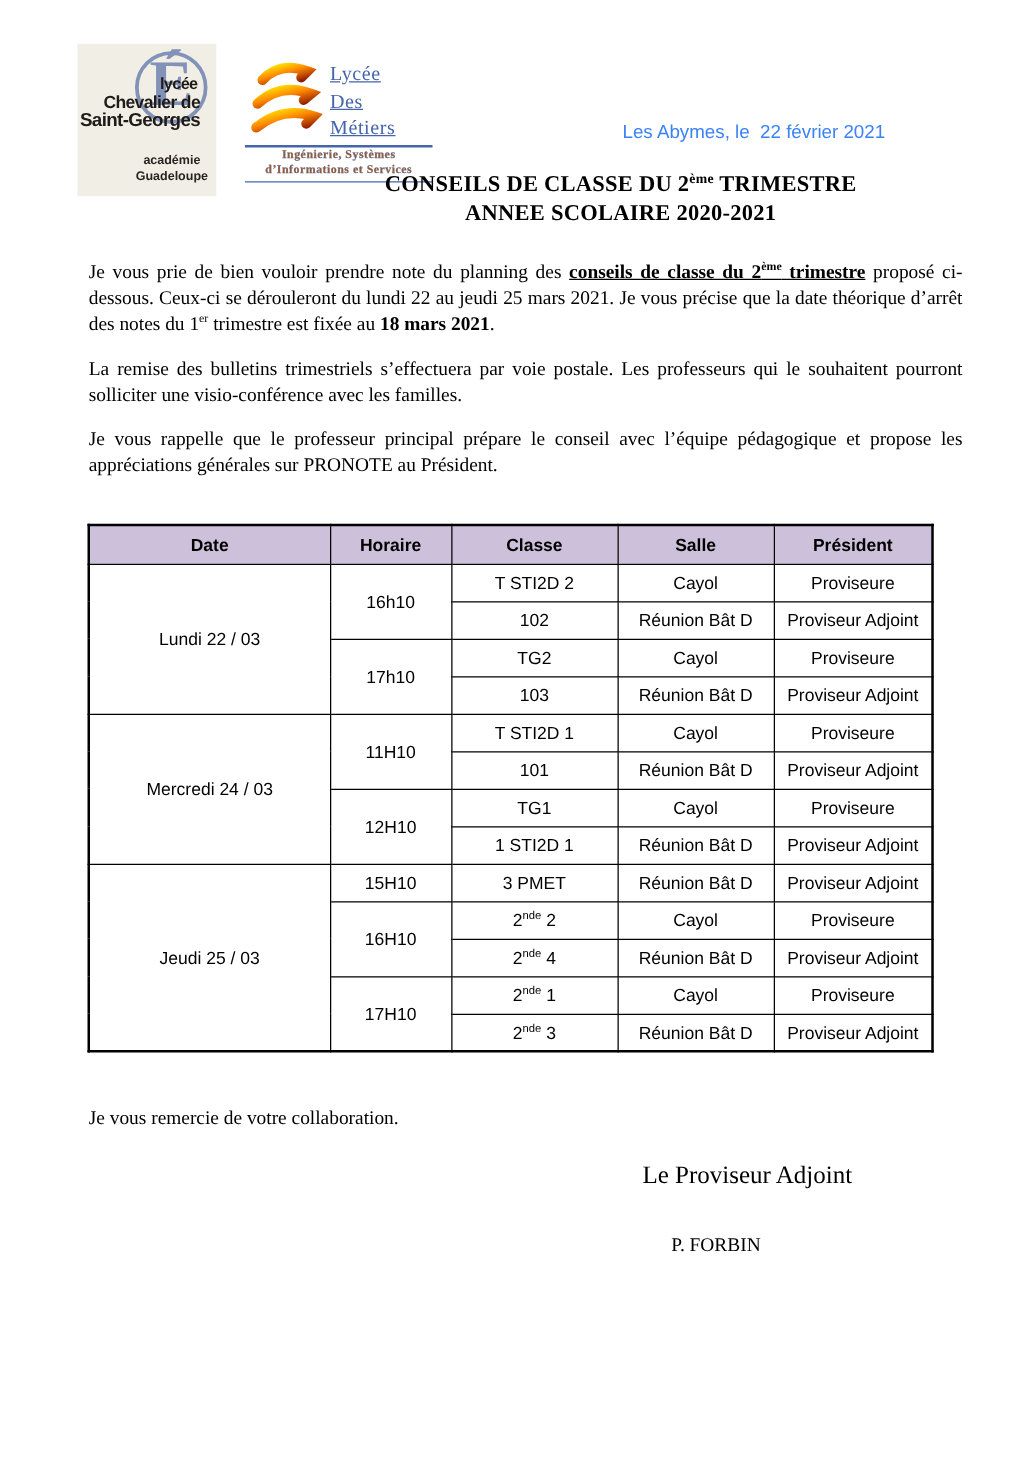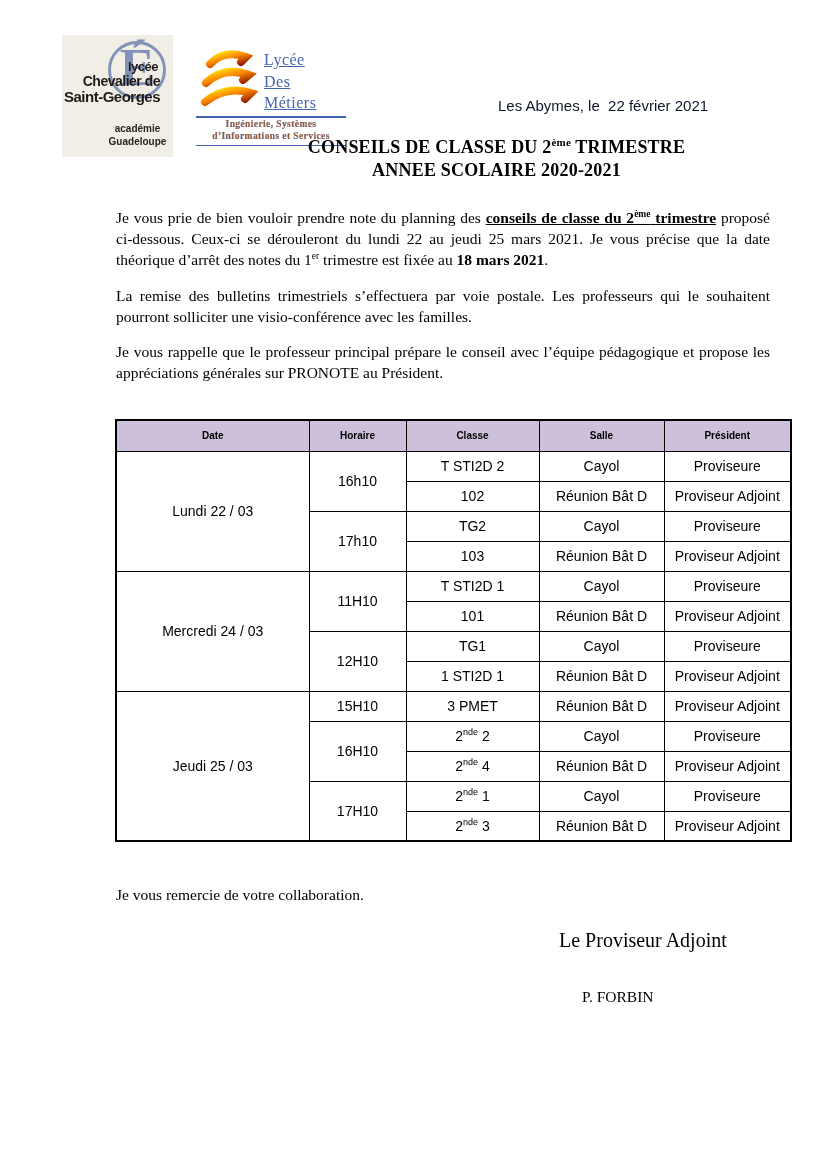--- a/index.html
+++ b/index.html
@@ -64,32 +64,32 @@
     padding: 1px 0 2px 0;
     font-family: "Liberation Serif", serif;
     font-weight: bold; font-size: 9.5px; line-height: 1.25;
     color: #a05a28; text-align: center; letter-spacing: 0.4px;
     -webkit-text-stroke: 0.2px #4464ae;
   }
 
   .dateline {
     position: absolute; left: 498px; top: 97px;
     font-family: "Liberation Sans", sans-serif;
-    font-size: 15px; color: #0f172a; white-space: pre;
+    font-size: 15px; color: #3b82f6; white-space: pre;
   }
 
   .doc-title {
     position: absolute; left: 160px; top: 136px; width: 673px;
     text-align: center; font-weight: bold;
     font-size: 18px; line-height: 23px; letter-spacing: 0.2px;
   }
   .doc-title sup { font-size: 11px; vertical-align: super; line-height: 0; }
 
   
-  .content { margin: 0 56px 0 116px; }
+  .content { margin: 0 56px 0 71px; }
   .body-text {
     font-size: 15.5px; line-height: 21px;
     text-align: justify;
   }
   .body-text sup { font-size: 9.5px; vertical-align: super; line-height: 0; }
   .p1 { margin-top: 7px; }
   .p2 { margin-top: 17px; }
   .p3 { margin-top: 14px; }
   .p4 { margin-top: 15px; }
   .bu { font-weight: bold; text-decoration: underline; }
@@ -106,21 +106,21 @@
   }
   table.schedule col.c-date { width: 193px; }
   table.schedule col.c-time { width: 97px; }
   table.schedule col.c-classe { width: 133px; }
   table.schedule col.c-salle { width: 125px; }
   table.schedule col.c-pres { width: 127px; }
   table.schedule th {
     background: #ccc0da;
     border: 1px solid #000;
     height: 31px;
-    font-size: 10px; font-weight: bold;
+    font-size: 14px; font-weight: bold;
     text-align: center; vertical-align: middle;
   }
   table.schedule td {
     border: 1px solid #000;
     height: 30px;
     text-align: center; vertical-align: middle;
     font-size: 14px;
   }
   td.date-cell { font-size: 16px; }
   td.time-cell { font-size: 14.5px; }

